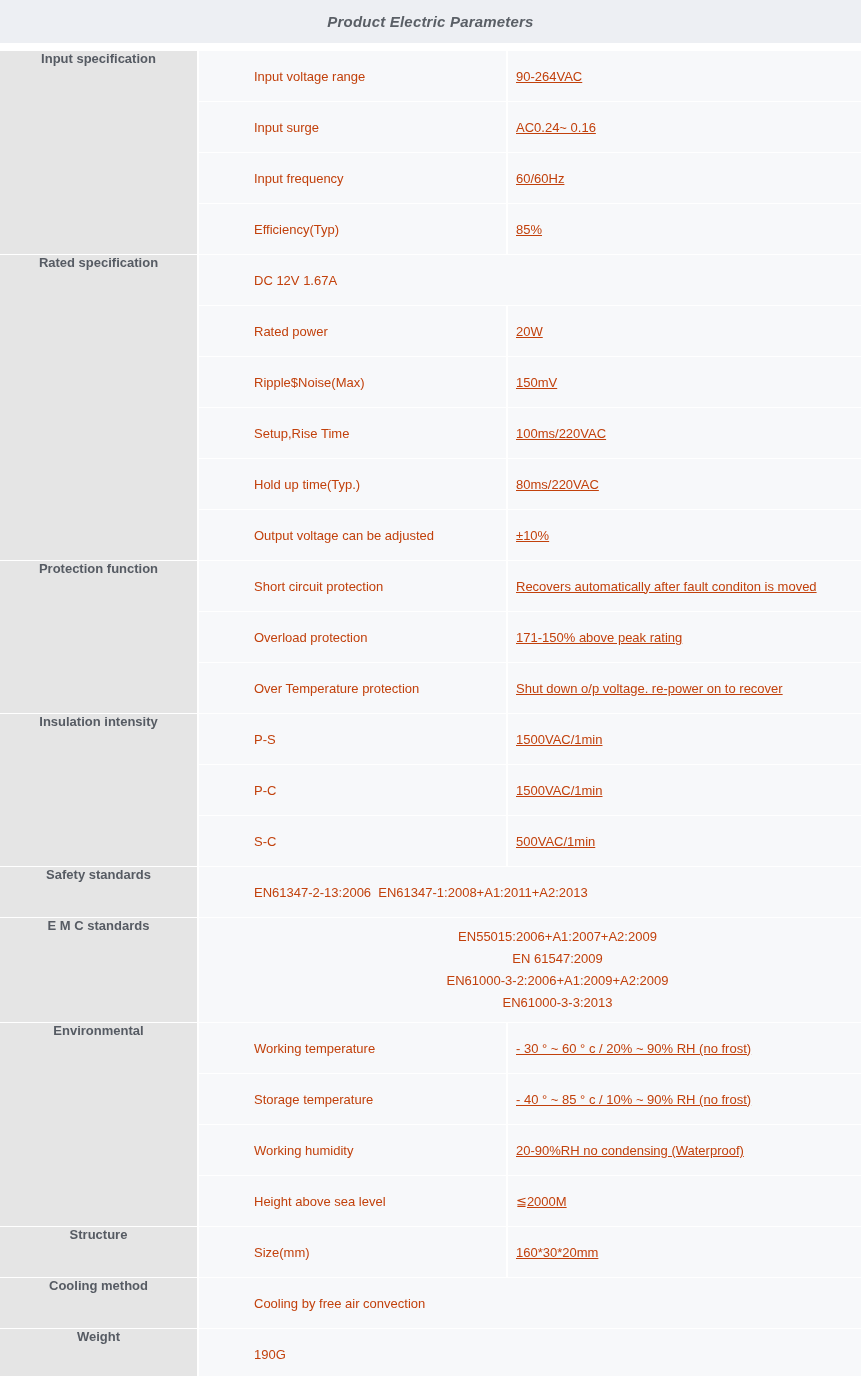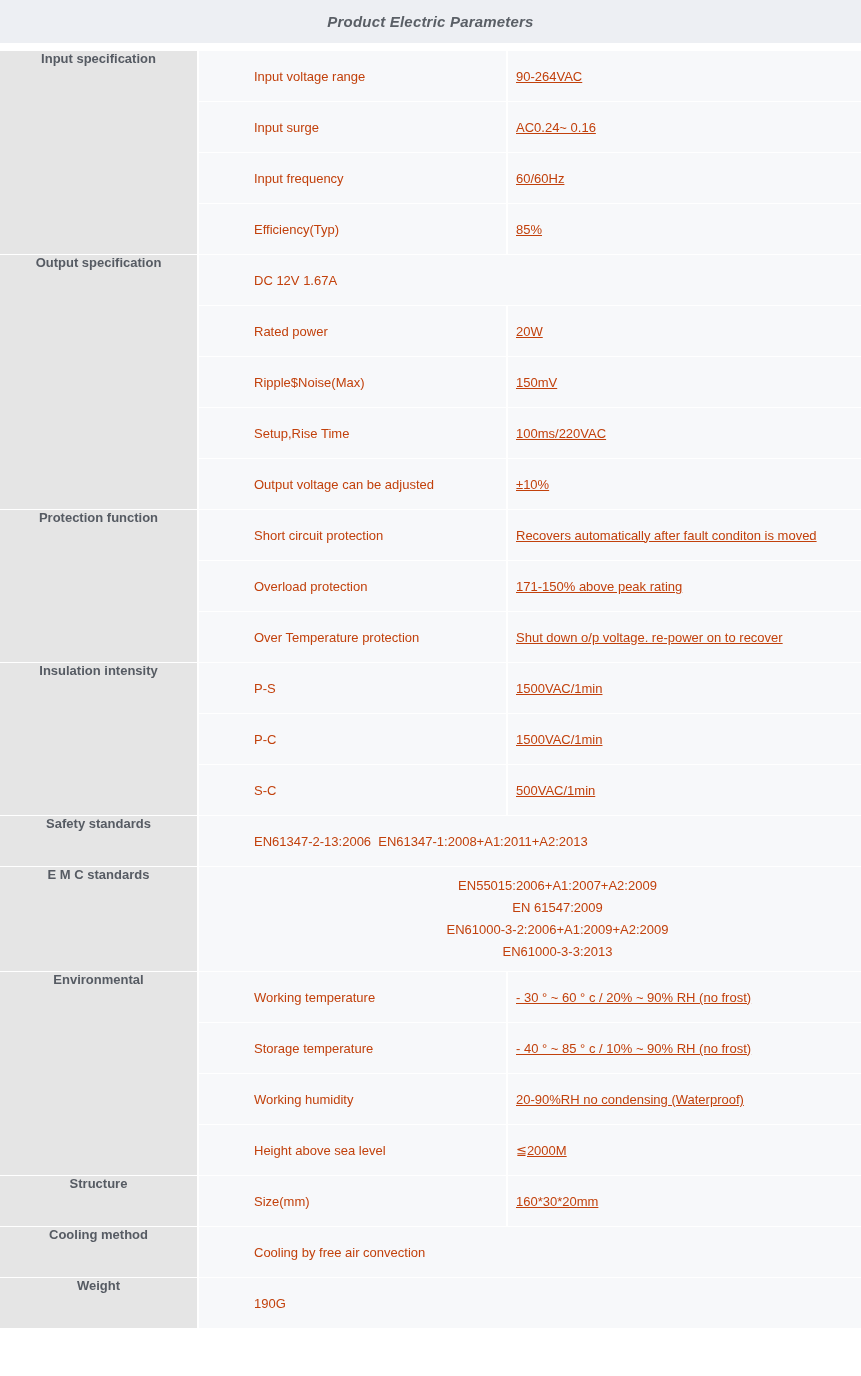--- a/index.html
+++ b/index.html
@@ -90,21 +90,21 @@
             <span>Efficiency(Typ)</span>
           </div>
           <div class="cell value">
             <span>85%</span>
           </div>
         </div>
       </div>
     </section>
     <section class="sec">
       <div class="cat">
-        <span>Output specification</span>
+        <span>Rated specification</span>
       </div>
       <div class="rows">
         <div class="row">
           <div class="cell full">
             <span>DC 12V 1.67A</span>
           </div>
         </div>
         <div class="row">
           <div class="cell param">
             <span>Rated power</span>
@@ -120,20 +120,28 @@
           <div class="cell value">
             <span>150mV</span>
           </div>
         </div>
         <div class="row">
           <div class="cell param">
             <span>Setup,Rise Time</span>
           </div>
           <div class="cell value">
             <span>100ms/220VAC</span>
+          </div>
+        </div>
+        <div class="row">
+          <div class="cell param">
+            <span>Hold up time(Typ.)</span>
+          </div>
+          <div class="cell value">
+            <span>80ms/220VAC</span>
           </div>
         </div>
         <div class="row">
           <div class="cell param">
             <span>Output voltage can be adjusted</span>
           </div>
           <div class="cell value">
             <span>±10%</span>
           </div>
         </div>

